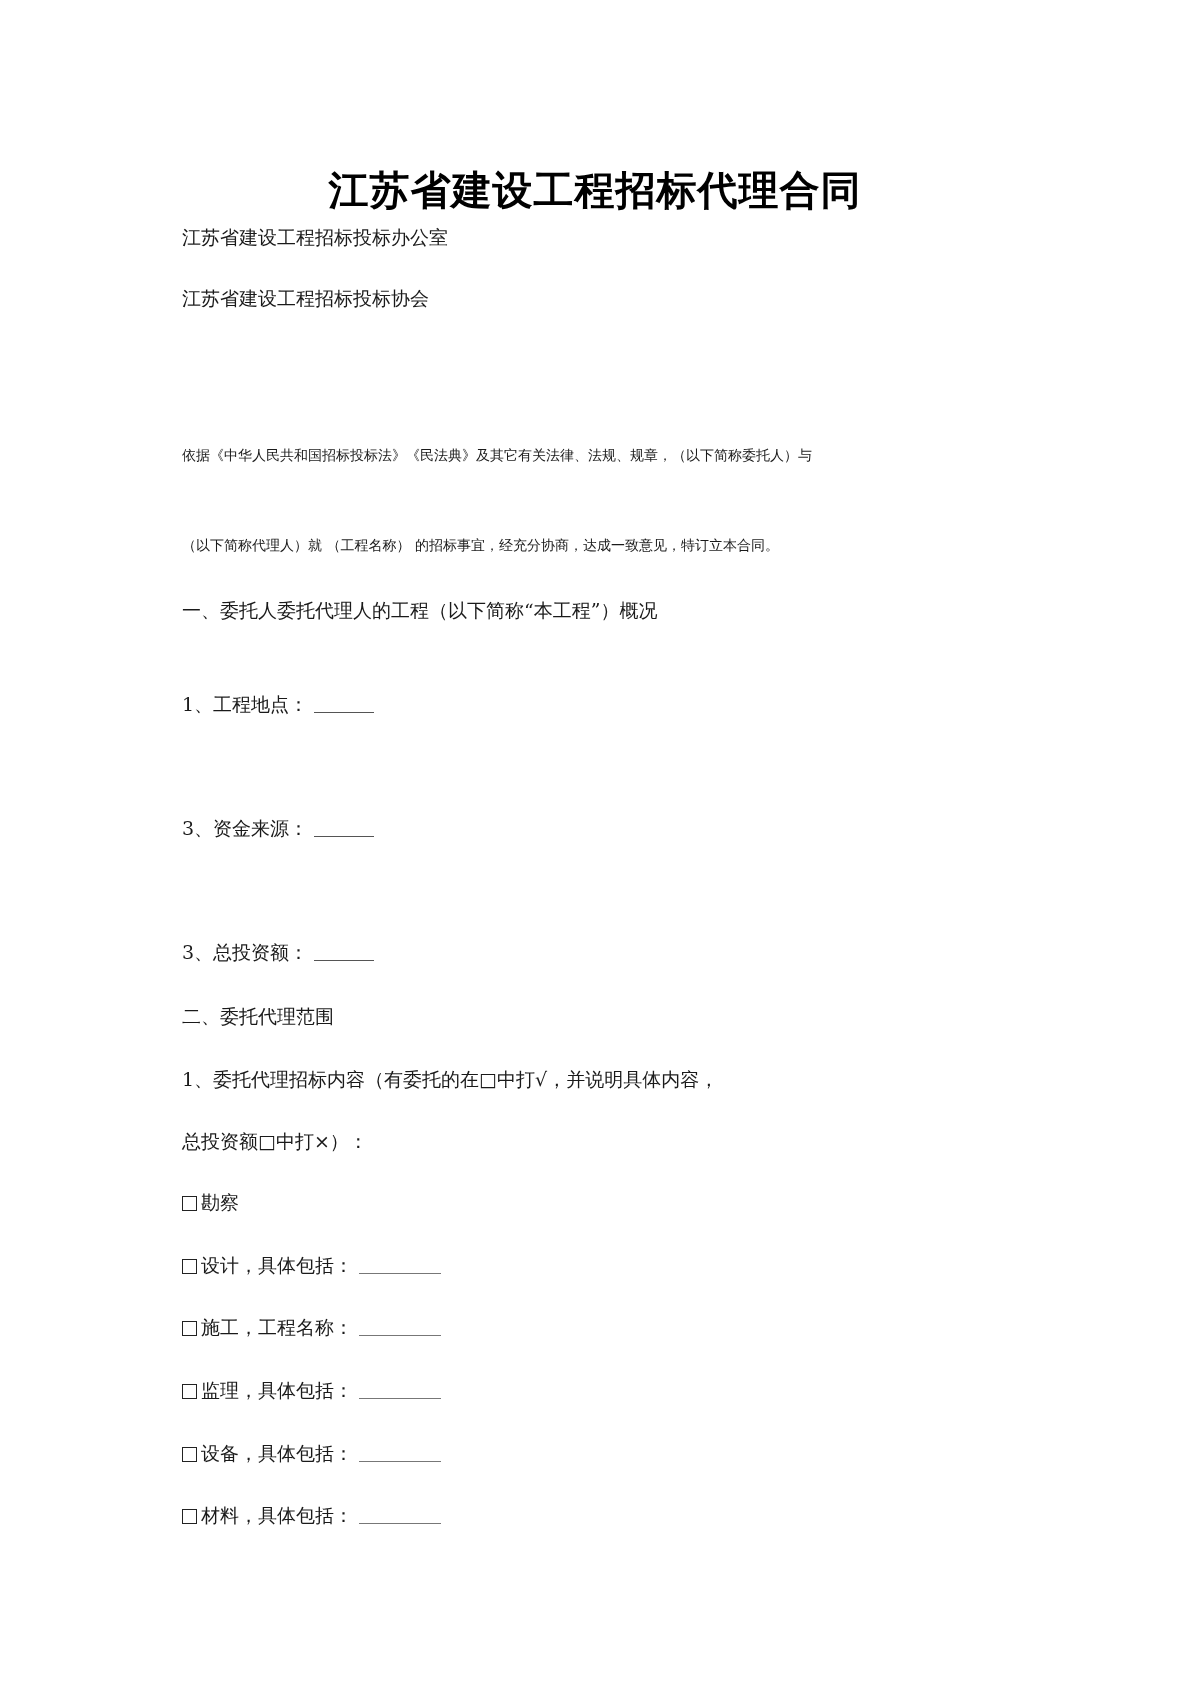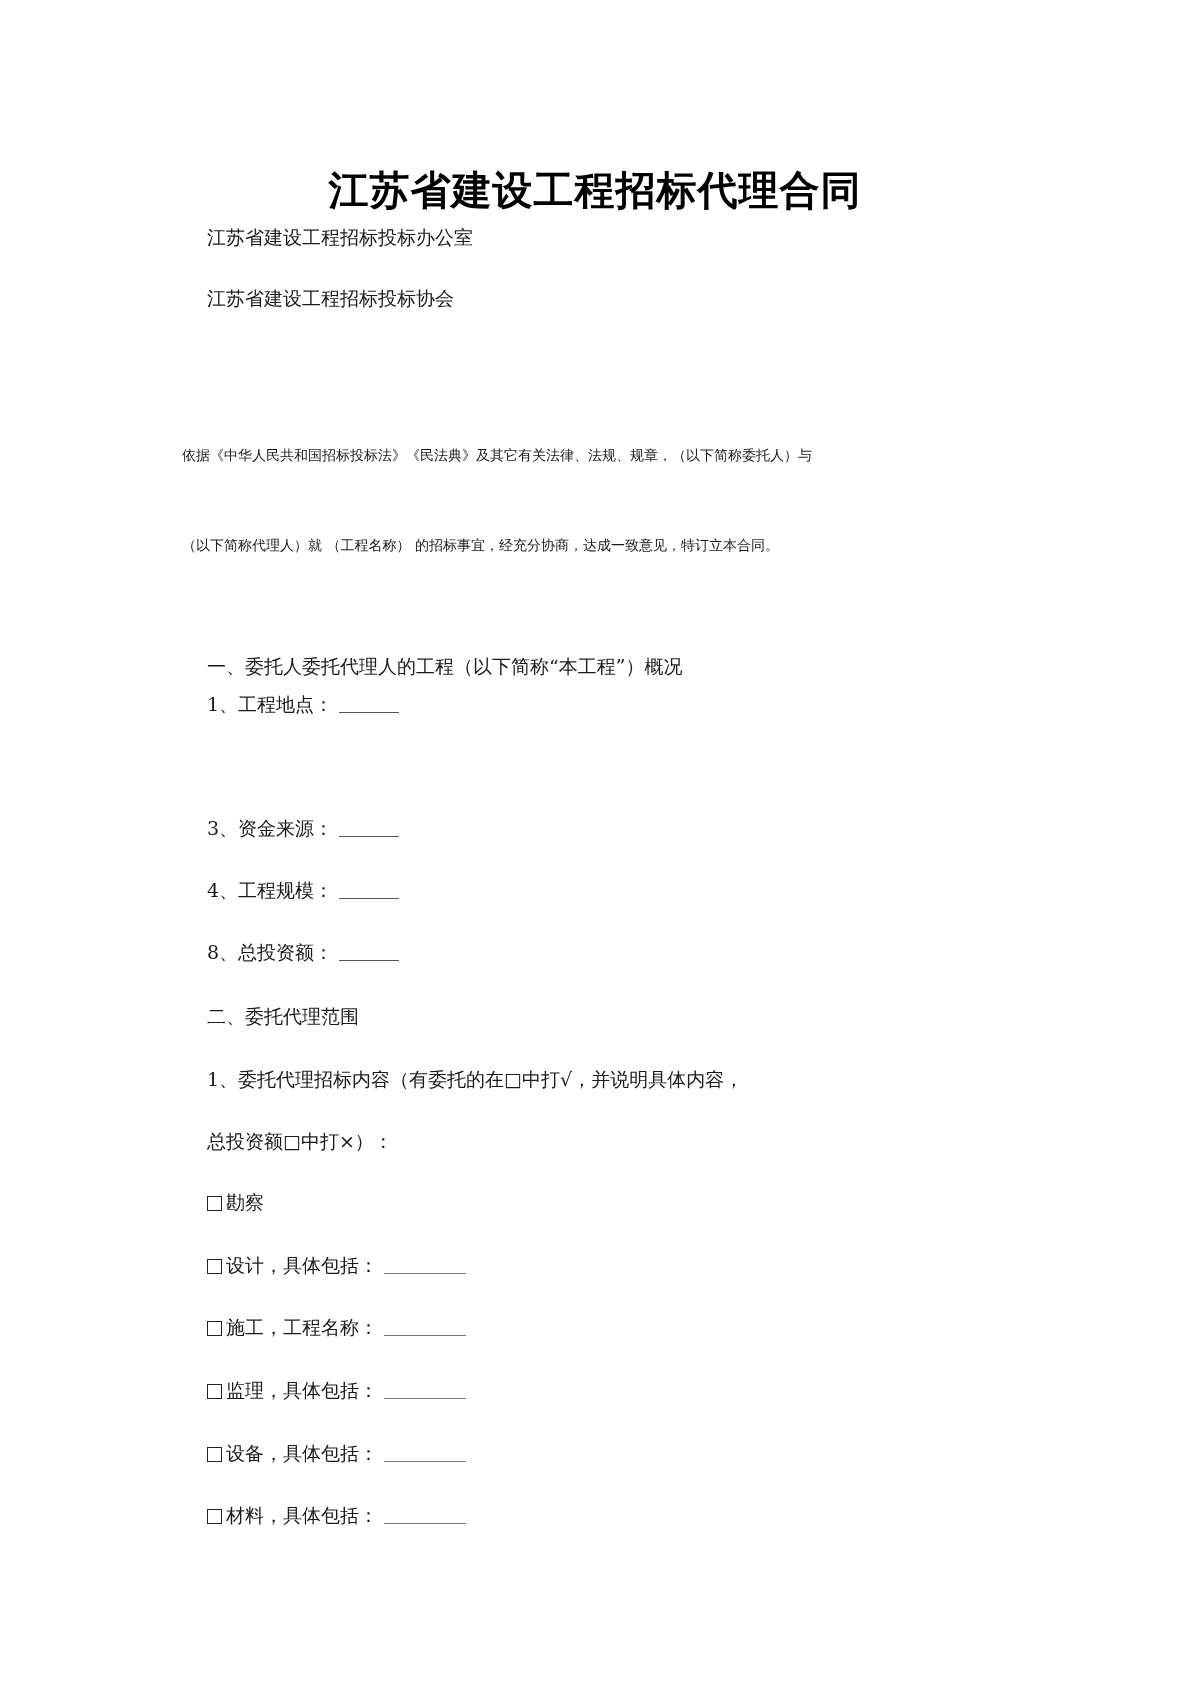--- a/index.html
+++ b/index.html
@@ -3,21 +3,21 @@
 <meta charset="utf-8">
 <style>
   html, body { margin: 0; padding: 0; background: #ffffff; }
   body { width: 1190px; height: 1683px; position: relative; overflow: hidden;
          font-family: "DejaVu Serif", "Liberation Serif", serif; color: #1a1a1a; }
   .page { position: absolute; left: 0; top: 0; width: 1190px; height: 1683px; border-radius: 9px; }
   .title { position: absolute; left: 0; width: 1190px; top: 165px; text-align: center;
            font-family: "DejaVu Sans", "Liberation Sans", sans-serif; font-weight: bold;
            font-size: 40px; line-height: 50px; color: #000; letter-spacing: 1px; }
   .line { position: absolute; left: 182px; width: 835px; font-size: 19px; line-height: 30px;
-          white-space: nowrap; margin-left: 25px; }
+          white-space: nowrap; }
   .para { position: absolute; left: 182px; width: 835px; font-size: 14px; line-height: 31px;
           text-align: justify; }
   .blank { display: inline-block; border-bottom: 1px solid #555; height: 18px; vertical-align: baseline;
            margin-left: 6px; position: relative; top: 2px; }
   .b6 { width: 60px; }
   .b2 { width: 20px; }
   .b8 { width: 82px; border-bottom-color: #777; }
   .chk { display: inline-block; width: 15px; height: 15px; border: 1.4px solid #222;
          margin-right: 4px; position: relative; top: 2px; box-sizing: border-box; }
 </style>
@@ -27,33 +27,30 @@
 <div class="page">
 
   <div class="title">江苏省建设工程招标代理合同</div>
 
   <div class="line" style="top:222px">江苏省建设工程招标投标办公室</div>
   <div class="line" style="top:283px">江苏省建设工程招标投标协会</div>
 
   <div class="para" style="top:440px">依据《中华人民共和国招标投标法》《民法典》及其它有关法律、法规、规章，（以下简称委托人）与</div>
   <div class="para" style="top:530px">（以下简称代理人）就 （工程名称） 的招标事宜，经充分协商，达成一致意见，特订立本合同。</div>
 
-  <div class="line" style="top:651px">一、委托人委托代理人的工程（以下简称“本工程”）概况</div>
+  <div class="line" style="top:595px">一、委托人委托代理人的工程（以下简称“本工程”）概况</div>
 
   <div class="line" style="top:689px">
     <span>1、工程地点：</span><span class="blank b6"></span>
   </div>
   <div class="line" style="top:813px">
     <span>3、资金来源：</span><span class="blank b6"></span>
   </div>
-  <div class="line" style="top:875px">
-    <span>4、工程规模：</span><span class="blank b6"></span>
-  </div>
   <div class="line" style="top:937px">
-    <span>8、总投资额：</span><span class="blank b6"></span>
+    <span>3、总投资额：</span><span class="blank b6"></span>
   </div>
 
   <div class="line" style="top:1001px">二、委托代理范围</div>
   <div class="line" style="top:1064px">1、委托代理招标内容（有委托的在□中打√，并说明具体内容，</div>
   <div class="line" style="top:1126px">总投资额□中打×）：</div>
 
   <div class="line" style="top:1187px">
     <span class="chk"></span><span>勘察</span>
   </div>
   <div class="line" style="top:1250px">

